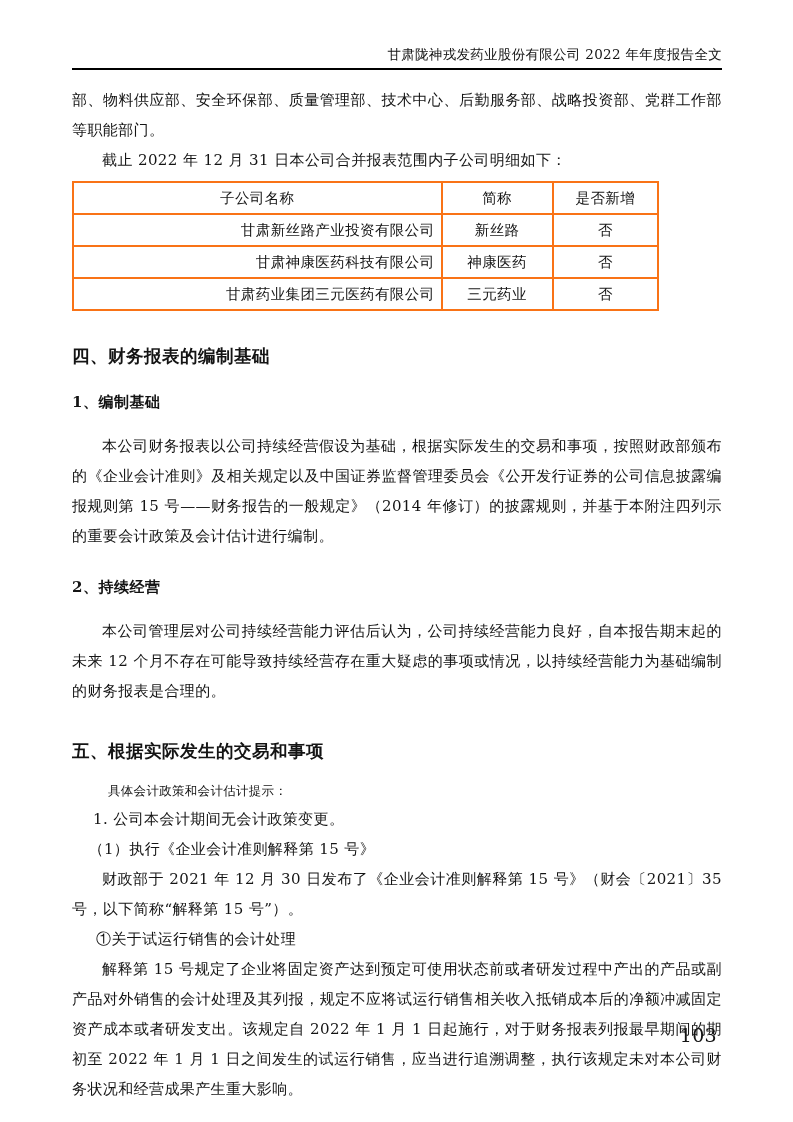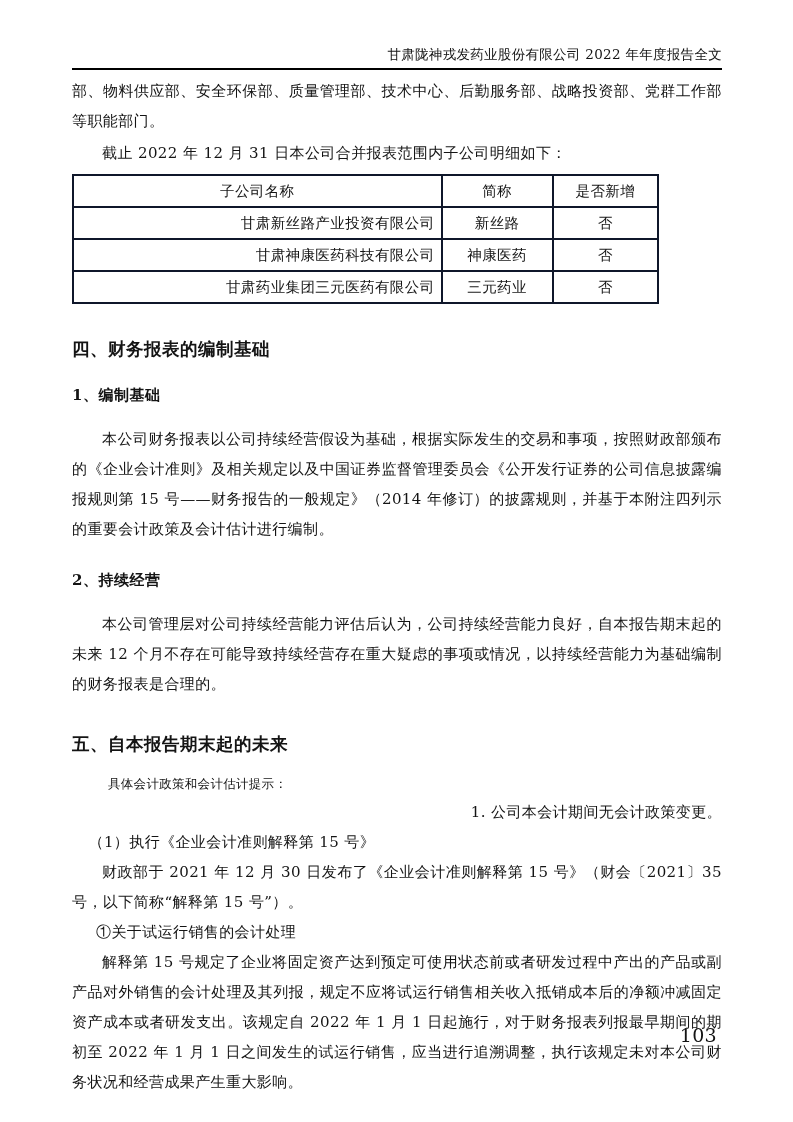--- a/index.html
+++ b/index.html
@@ -23,29 +23,29 @@
     letter-spacing: 0.3px;
   }
   .body-para {
     font-size: 15px;
     line-height: 30px;
     text-align: justify;
     margin: 0;
     letter-spacing: 0.4px;
   }
   .indent { text-indent: 2em; }
-  .mt-para { margin-top: 8px; font-family: Liberation Mono, monospace; }
+  .mt-para { margin-top: 15px; }
   .sub-table {
     border-collapse: collapse;
     width: 587px;
     margin-top: 6px;
     table-layout: fixed;
   }
   .sub-table td, .sub-table th {
-    border: 2px solid #0f172a;
+    border: 2px solid #f97316;
     height: 30px;
     font-size: 14.5px;
     font-weight: normal;
     padding: 0 6px;
     letter-spacing: 0.4px;
   }
   .sub-table th { text-align: center; }
   .col-name  { width: 63%; }
   .col-short { width: 19%; }
   .col-new   { width: 18%; }
@@ -72,21 +72,21 @@
     margin-top: 22px;
     letter-spacing: 0.3px;
     margin-left: 36px;
   }
   .list-line {
     font-size: 15px;
     line-height: 30px;
     margin: 0;
     letter-spacing: 0.4px;
   }
-  .ind-1 { padding-left: 1.4em; text-align: right; }
+  .ind-1 { padding-left: 1.4em; }
   .ind-2 { padding-left: 1.1em; }
   .ind-3 { padding-left: 1.6em; }
   .list-block { margin-top: 6px; }
   .page-number {
     position: absolute;
     right: 76px;
     bottom: 58px;
     font-size: 19px;
     letter-spacing: 0.3px;
   }
@@ -137,21 +137,21 @@
   <div class="h-major">四、财务报表的编制基础</div>
 
   <div class="h-minor">1、编制基础</div>
 
   <p class="body-para indent para-block">本公司财务报表以公司持续经营假设为基础，根据实际发生的交易和事项，按照财政部颁布的《企业会计准则》及相关规定以及中国证券监督管理委员会《公开发行证券的公司信息披露编报规则第 15 号——财务报告的一般规定》（2014 年修订）的披露规则，并基于本附注四列示的重要会计政策及会计估计进行编制。</p>
 
   <div class="h-minor">2、持续经营</div>
 
   <p class="body-para indent para-block">本公司管理层对公司持续经营能力评估后认为，公司持续经营能力良好，自本报告期末起的未来 12 个月不存在可能导致持续经营存在重大疑虑的事项或情况，以持续经营能力为基础编制的财务报表是合理的。</p>
 
-  <div class="h-major">五、自本报告期末起的未来</div>
+  <div class="h-major">五、根据实际发生的交易和事项</div>
 
   <div class="small-note">具体会计政策和会计估计提示：</div>
 
   <div class="list-block">
     <p class="list-line ind-1">1. 公司本会计期间无会计政策变更。</p>
     <p class="list-line ind-2">（1）执行《企业会计准则解释第 15 号》</p>
     <p class="body-para indent">财政部于 2021 年 12 月 30 日发布了《企业会计准则解释第 15 号》（财会〔2021〕35 号，以下简称“解释第 15 号”）。</p>
     <p class="list-line ind-3">①关于试运行销售的会计处理</p>
     <p class="body-para indent">解释第 15 号规定了企业将固定资产达到预定可使用状态前或者研发过程中产出的产品或副产品对外销售的会计处理及其列报，规定不应将试运行销售相关收入抵销成本后的净额冲减固定资产成本或者研发支出。该规定自 2022 年 1 月 1 日起施行，对于财务报表列报最早期间的期初至 2022 年 1 月 1 日之间发生的试运行销售，应当进行追溯调整，执行该规定未对本公司财务状况和经营成果产生重大影响。</p>
   </div>

